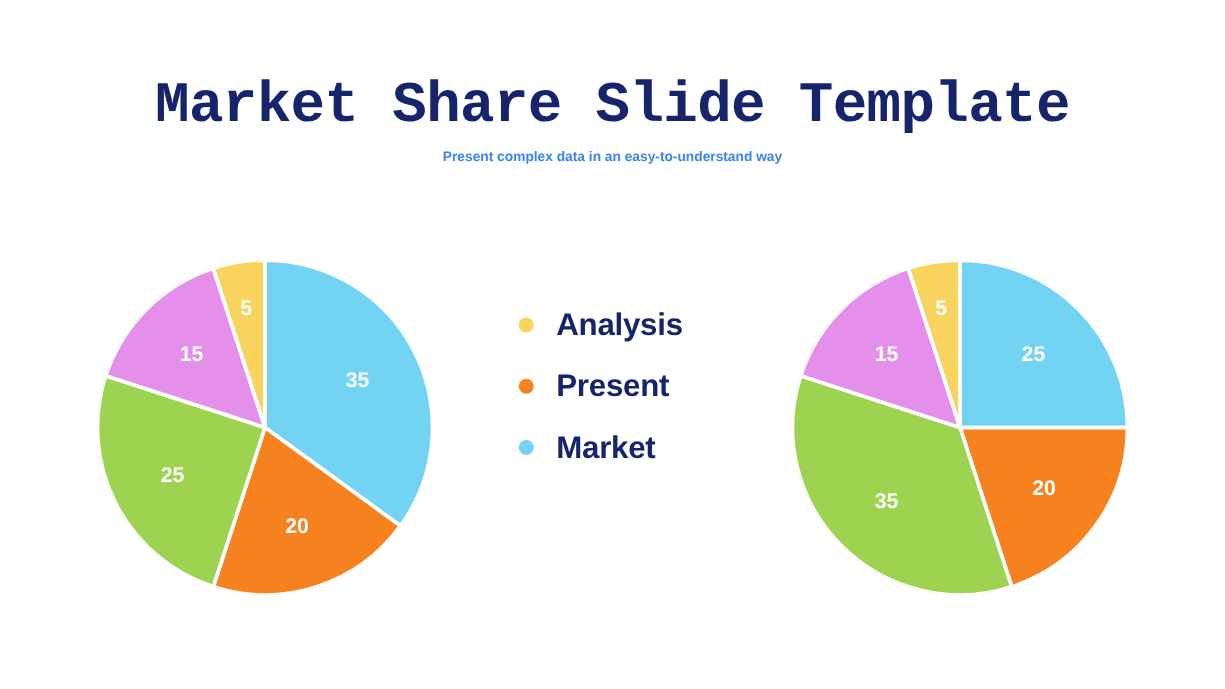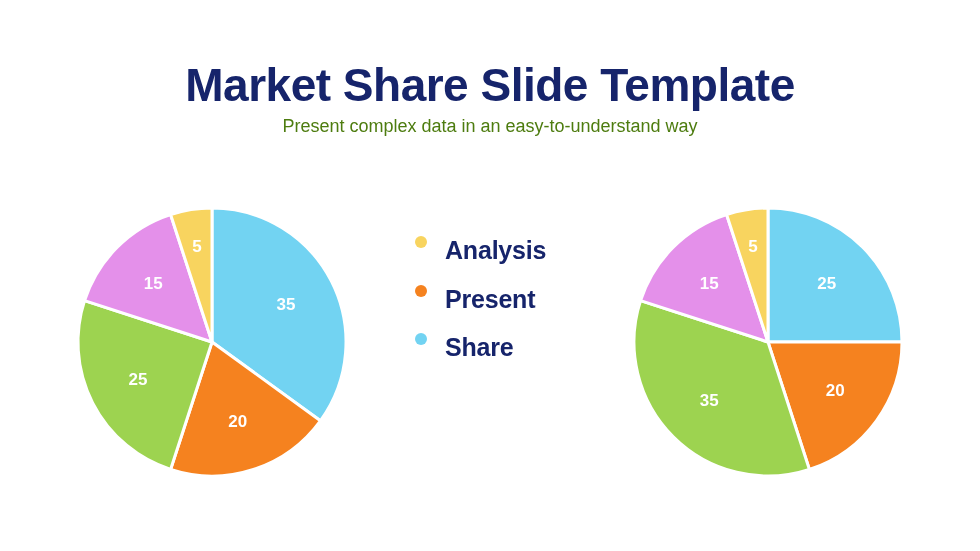--- a/index.html
+++ b/index.html
@@ -34,29 +34,30 @@
     position: absolute;
     top: 57px;
     left: 0;
     width: 980px;
     font-size: 46px;
     font-weight: bold;
     letter-spacing: -0.5px;
     color: #16246B;
     line-height: 56px;
     white-space: nowrap;
+    font-family: Liberation Mono, monospace;
   }
   .slide-subtitle {
     position: absolute;
     top: 116px;
     left: 0;
     width: 980px;
-    font-size: 18px;
-    font-weight: normal;
-    color: #4d7c0f;
+    font-size: 11px;
+    font-weight: bold;
+    color: #3b82f6;
     line-height: 20px;
     white-space: nowrap;
   }
 
   
   .charts-area {
     position: absolute;
     top: 0;
     left: 0;
     width: 980px;
@@ -87,21 +88,21 @@
   .legend {
     position: absolute;
     left: 415px;
     top: 236px;
     width: 170px;
   }
   .legend-item {
     position: relative;
     height: 48.7px;
     display: flex;
-    align-items: flex-start;
+    align-items: center;
   }
   .legend-dot {
     width: 12px;
     height: 12px;
     border-radius: 50%;
     flex: 0 0 12px;
     margin-right: 18px;
   }
   .legend-label {
     font-size: 25px;
@@ -143,21 +144,21 @@
         <div class="legend-item">
           <span class="legend-dot" style="background: rgb(248, 212, 95);"></span>
           <span class="legend-label">Analysis</span>
         </div>
         <div class="legend-item">
           <span class="legend-dot" style="background: rgb(245, 130, 31);"></span>
           <span class="legend-label">Present</span>
         </div>
         <div class="legend-item">
           <span class="legend-dot" style="background: rgb(114, 211, 242);"></span>
-          <span class="legend-label">Share</span>
+          <span class="legend-label">Market</span>
         </div>
       </div>
 
     <div class="pie-wrap pie-right">
       <svg class="pie-svg" viewBox="0 0 268 268" id="pie-svg-1">
           <path d="M 134 134 L 134.00 0.00 A 134 134 0 0 1 268.00 134.00 Z" fill="#72D3F2" class="slice-path"></path>
           <text x="192.75" y="75.25" class="slice-label">25</text>
           <path d="M 134 134 L 268.00 134.00 A 134 134 0 0 1 175.41 261.44 Z" fill="#F5821F" class="slice-path"></path>
           <text x="201.21" y="182.83" class="slice-label">20</text>
           <path d="M 134 134 L 175.41 261.44 A 134 134 0 0 1 6.56 92.59 Z" fill="#9DD350" class="slice-path"></path>

